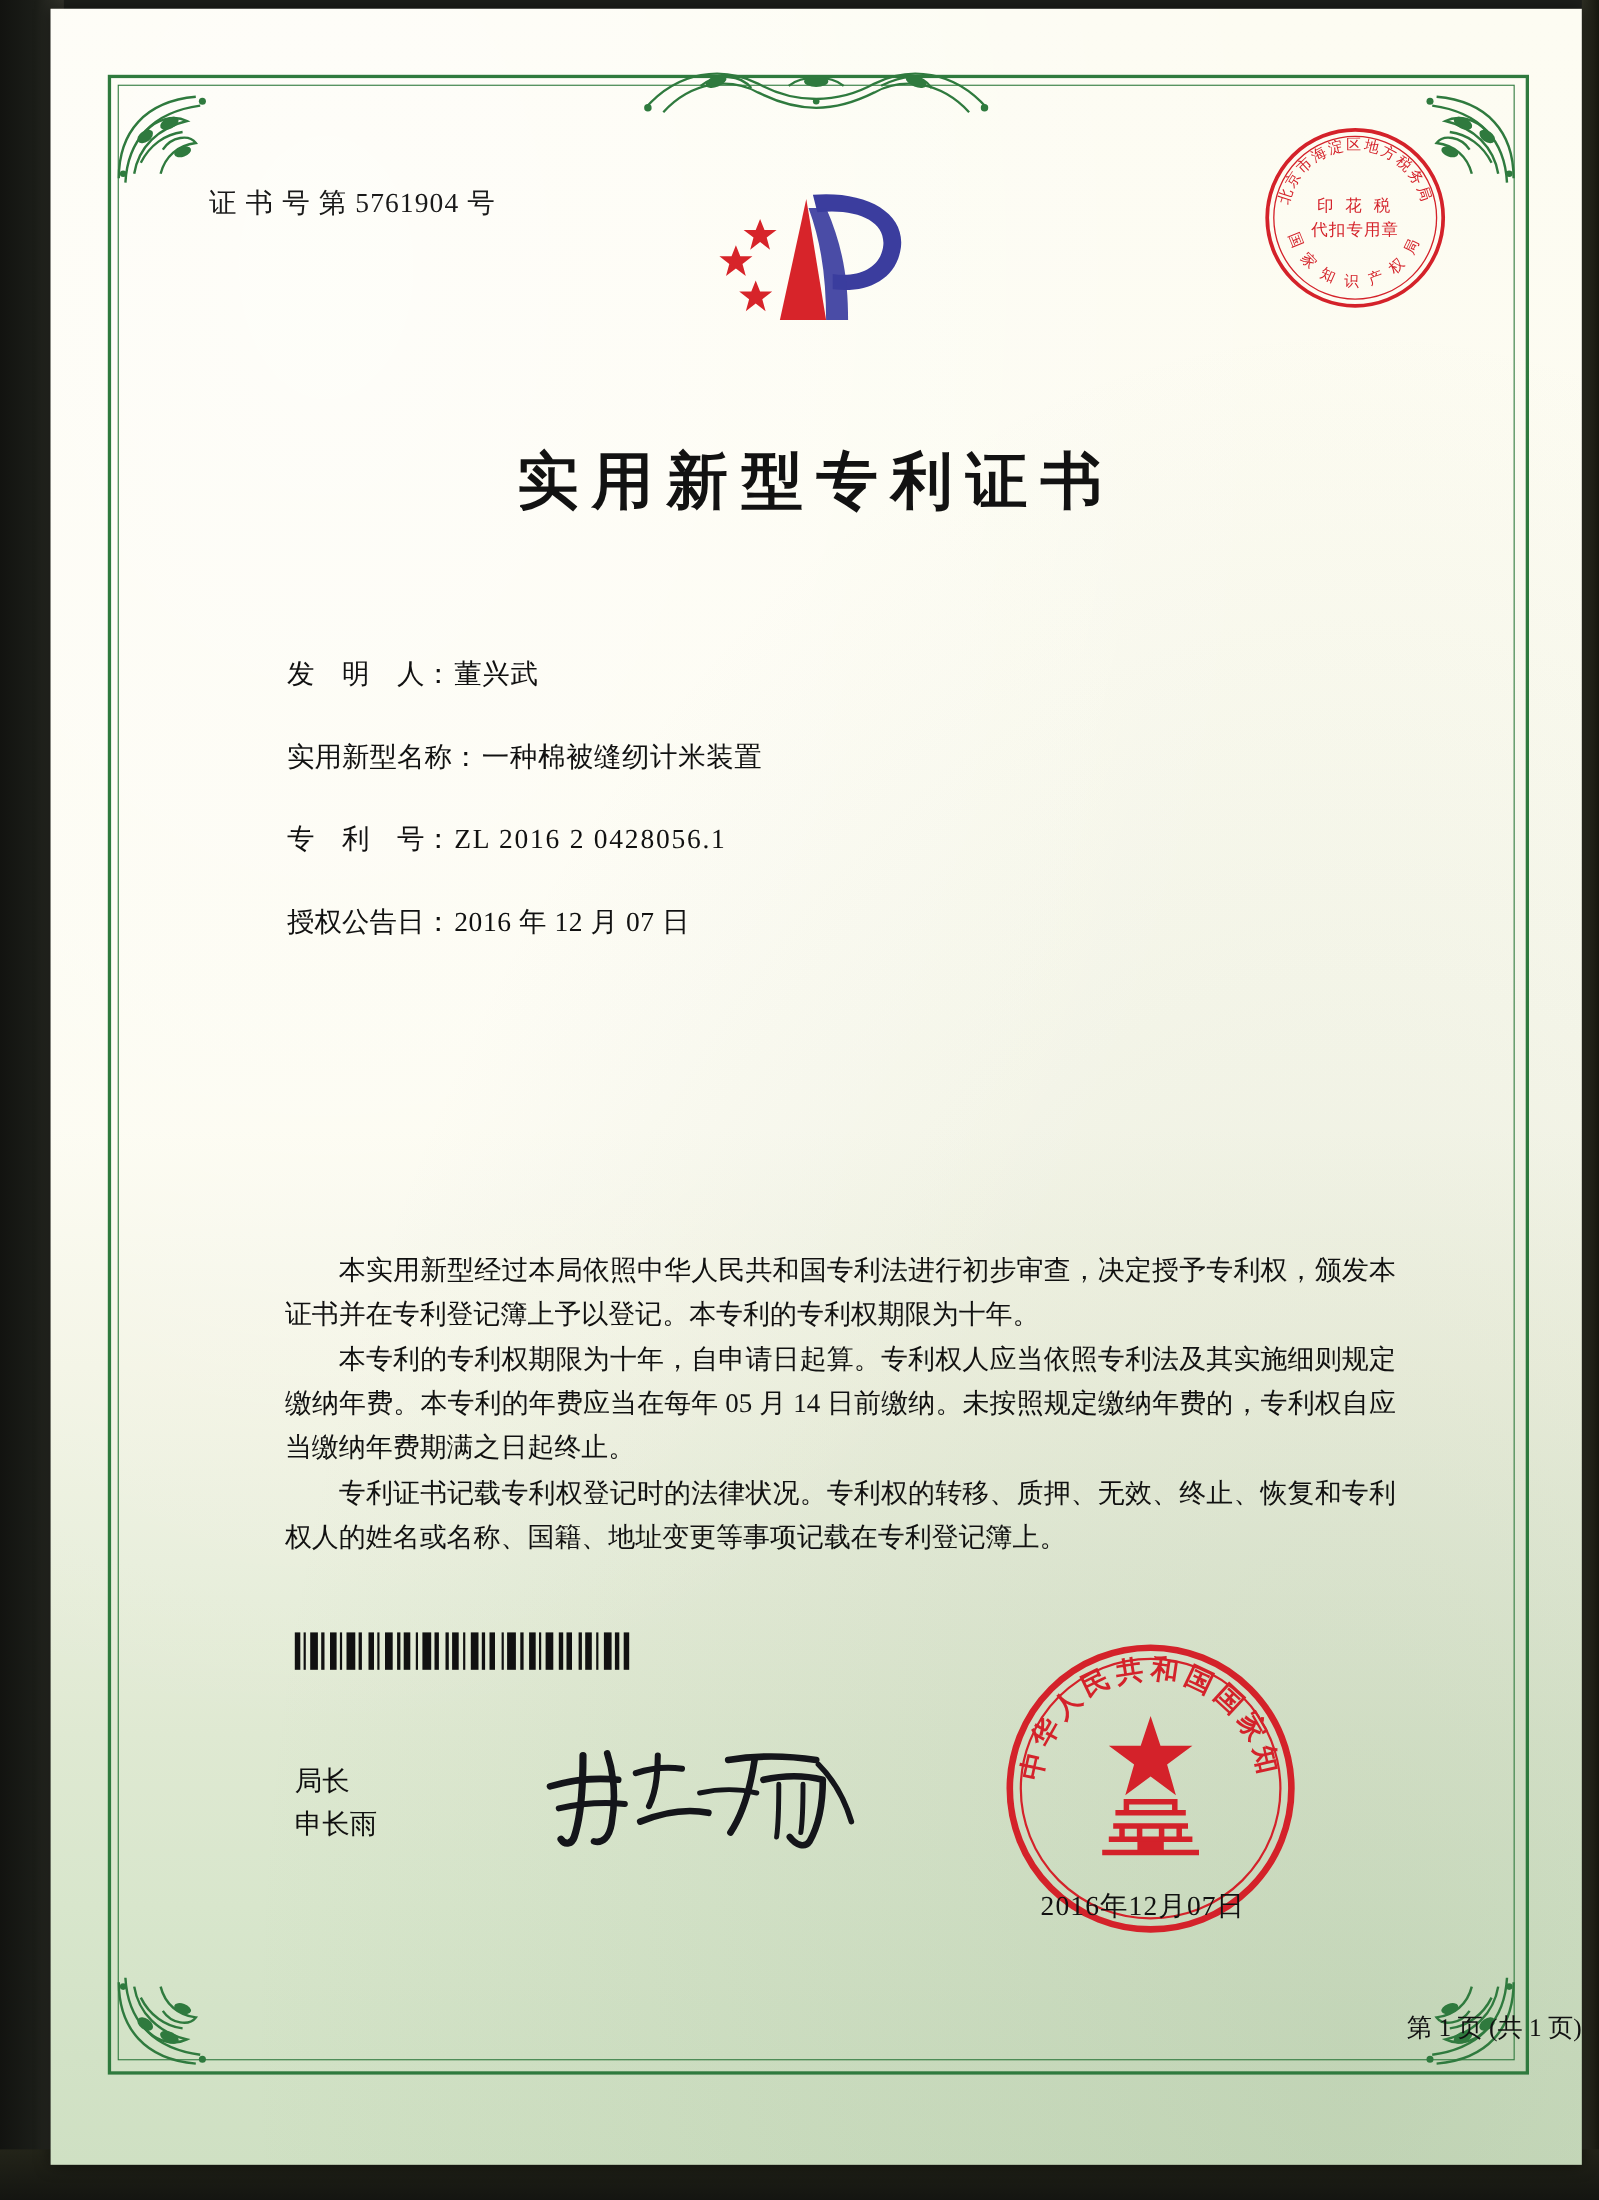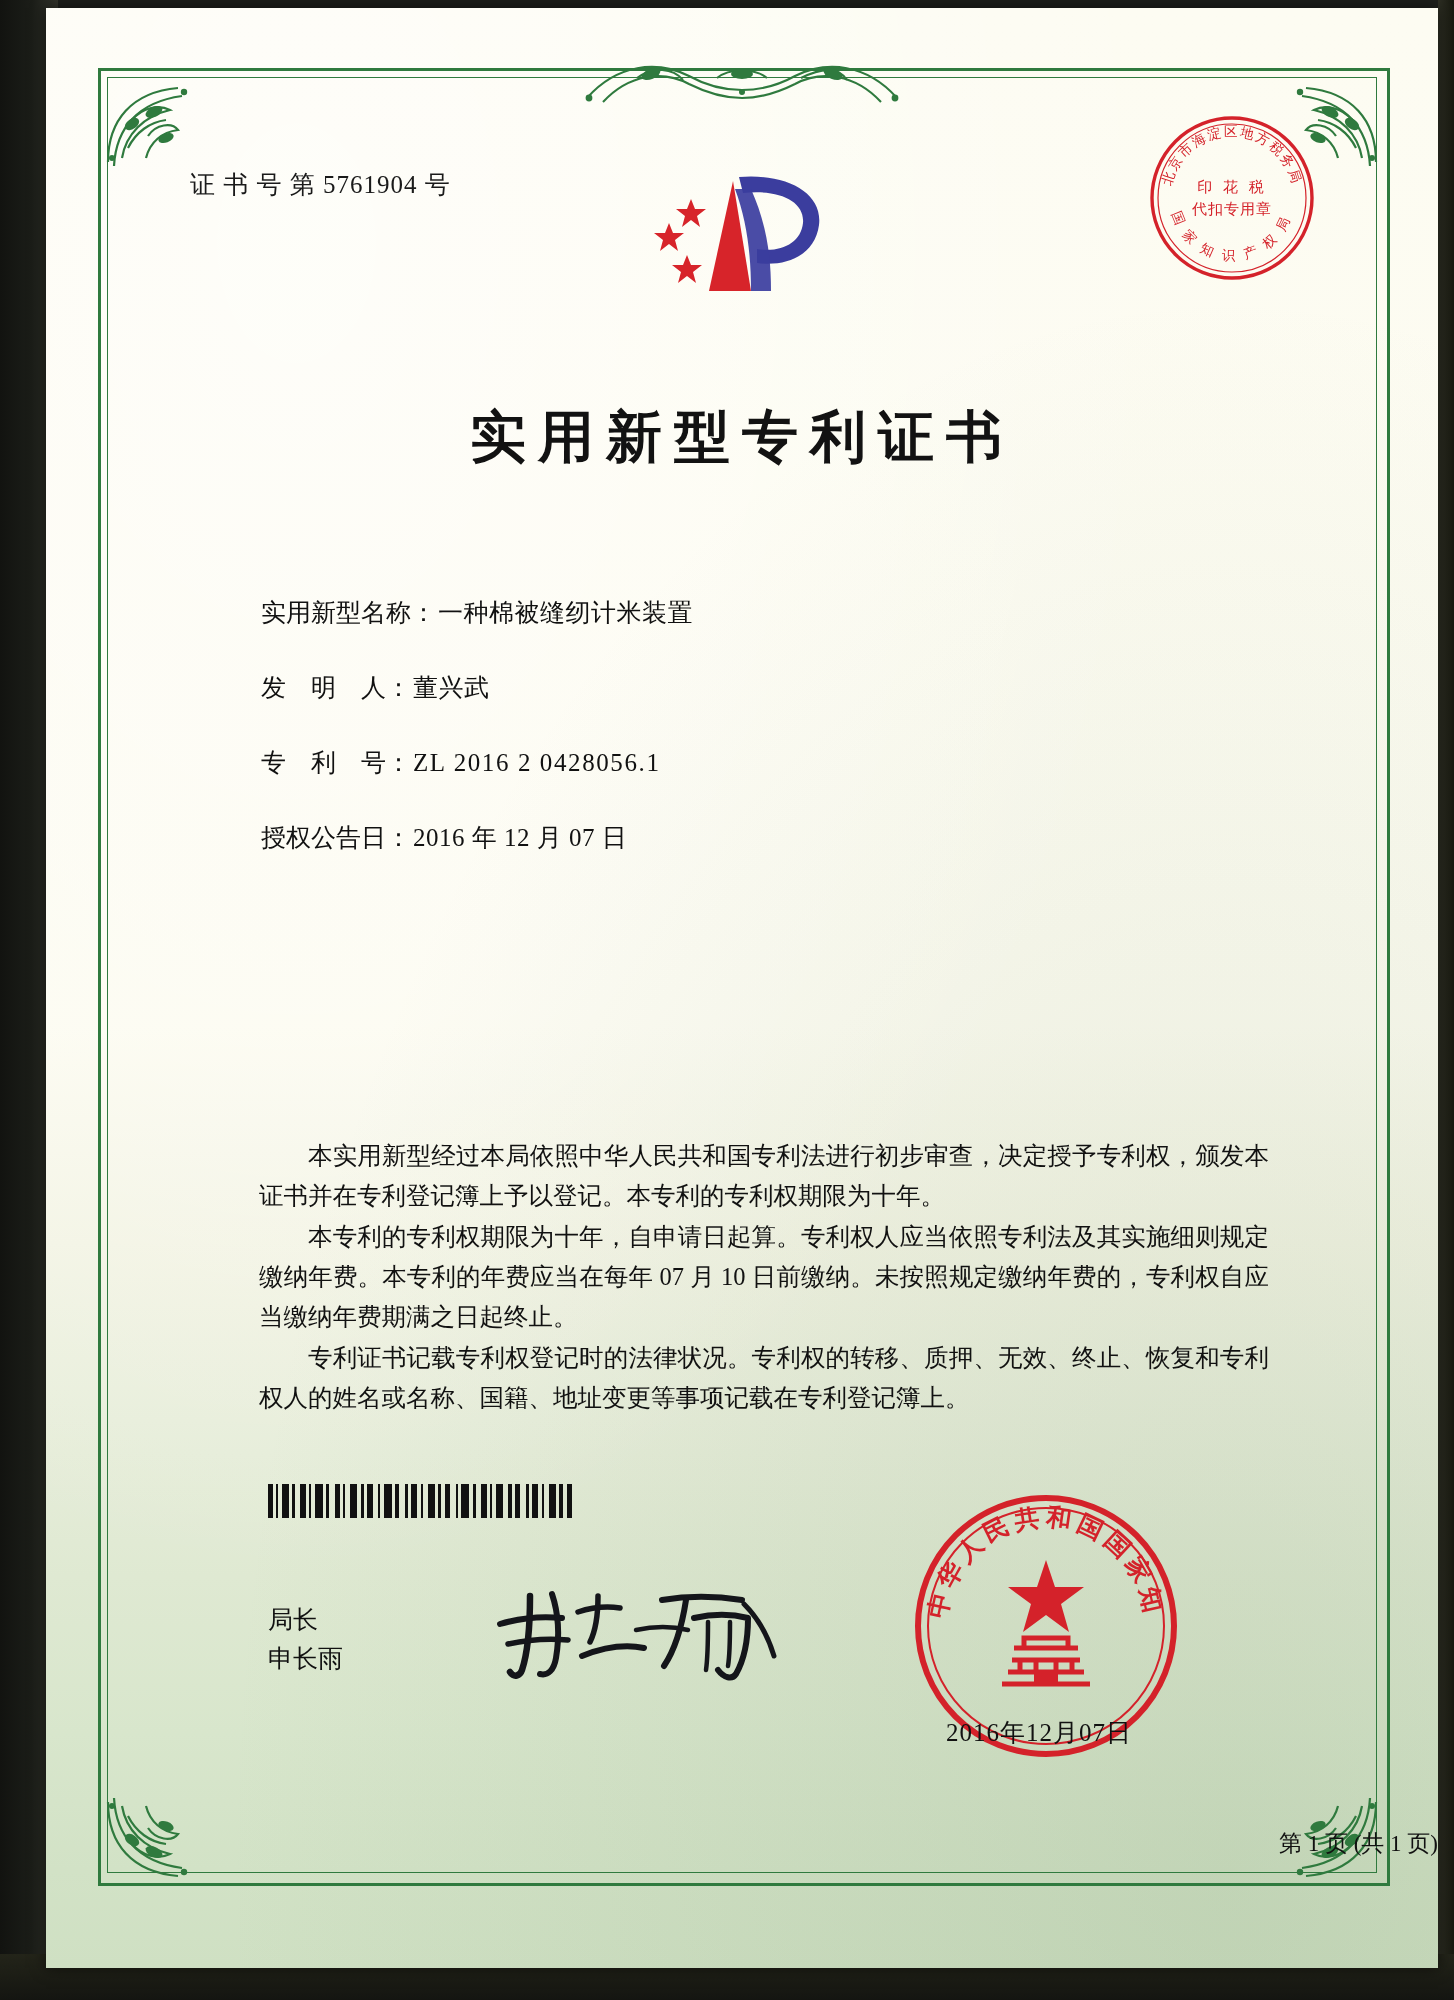--- a/index.html
+++ b/index.html
@@ -390,40 +390,40 @@
         </text>
         <text x="86" y="80" text-anchor="middle" font-size="15" fill="#d4222a" font-family="DejaVu Sans, sans-serif" letter-spacing="3">印 花 税</text>
         <text x="86" y="102" text-anchor="middle" font-size="15" fill="#d4222a" font-family="DejaVu Sans, sans-serif" letter-spacing="1">代扣专用章</text>
       </svg>
     </div>
 
     <div class="title">实用新型专利证书</div>
 
     <div class="fields">
       <div class="field-row">
+        <span class="field-label">发　明　人：</span>
+        <span class="field-value">董兴武</span>
+      </div>
+      <div class="field-row">
         <span class="field-label">实用新型名称：</span>
         <span class="field-value">一种棉被缝纫计米装置</span>
-      </div>
-      <div class="field-row">
-        <span class="field-label">发　明　人：</span>
-        <span class="field-value">董兴武</span>
       </div>
       <div class="field-row">
         <span class="field-label">专　利　号：</span>
         <span class="field-value mono">ZL 2016 2 0428056.1</span>
       </div>
       <div class="field-row">
         <span class="field-label">授权公告日：</span>
         <span class="field-value">2016 年 12 月 07 日</span>
       </div>
     </div>
 
     <div class="body-text">
       <p>本实用新型经过本局依照中华人民共和国专利法进行初步审查，决定授予专利权，颁发本证书并在专利登记簿上予以登记。本专利的专利权期限为十年。</p>
-      <p>本专利的专利权期限为十年，自申请日起算。专利权人应当依照专利法及其实施细则规定缴纳年费。本专利的年费应当在每年 07 月 10 日前缴纳。未按照规定缴纳年费的，专利权自应当缴纳年费期满之日起终止。</p>
+      <p>本专利的专利权期限为十年，自申请日起算。专利权人应当依照专利法及其实施细则规定缴纳年费。本专利的年费应当在每年 05 月 14 日前缴纳。未按照规定缴纳年费的，专利权自应当缴纳年费期满之日起终止。</p>
       <p>专利证书记载专利权登记时的法律状况。专利权的转移、质押、无效、终止、恢复和专利权人的姓名或名称、国籍、地址变更等事项记载在专利登记簿上。</p>
     </div>
 
     <div class="barcode">
       <i style="width:5px"></i>
         <i style="width:3px;background:transparent"></i>
       <i style="width:2px"></i>
         <i style="width:4px;background:transparent"></i>
       <i style="width:7px"></i>
         <i style="width:3px;background:transparent"></i>

